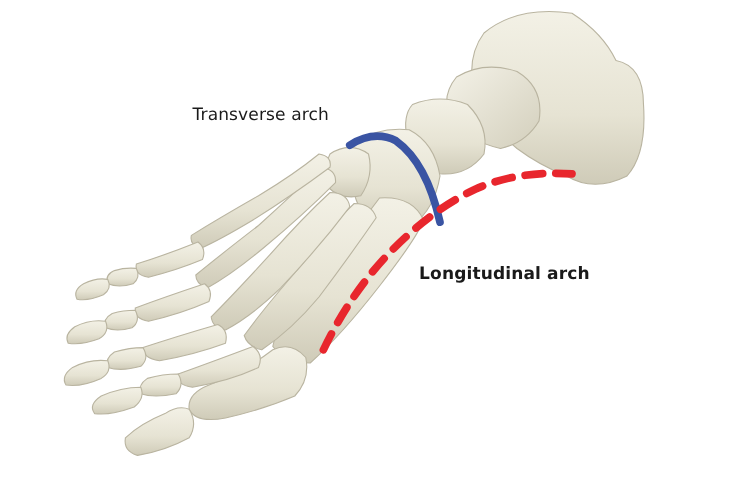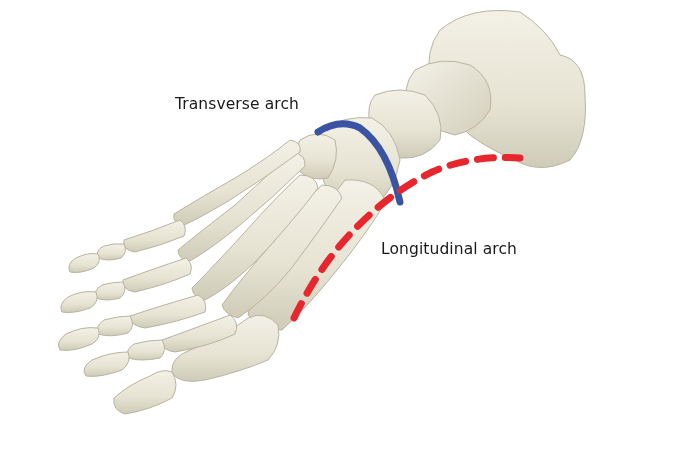--- a/index.html
+++ b/index.html
@@ -1,21 +1,21 @@
 <!DOCTYPE html>
 <html><head>
 <meta charset="utf-8">
 <style>
   html, body { margin: 0; padding: 0; background: #ffffff; }
   body { width: 680px; height: 450px; overflow: hidden; position: relative; font-family: "DejaVu Sans", sans-serif; }
   .stage { position: absolute; left: 0; top: 0; width: 680px; height: 450px; }
   svg { position: absolute; left: 0; top: 0; }
   .label { position: absolute; font-size: 15.5px; color: #1a1a1a; white-space: nowrap; letter-spacing: 0.1px; }
   .label-transverse { left: 175px; top: 95px; }
-  .label-longitudinal { left: 381px; top: 240px; }
+  .label-longitudinal { left: 381px; top: 240px; font-weight: bold; }
 </style>
 </head>
 <body>
 
 <div class="stage">
   <svg width="680" height="450" viewBox="0 0 680 450">
     <defs>
       <linearGradient id="boneGrad" x1="0" y1="0" x2="0" y2="1">
         <stop offset="0" stop-color="#f3f1e6"></stop>
         <stop offset="0.6" stop-color="#e6e3d3"></stop>

